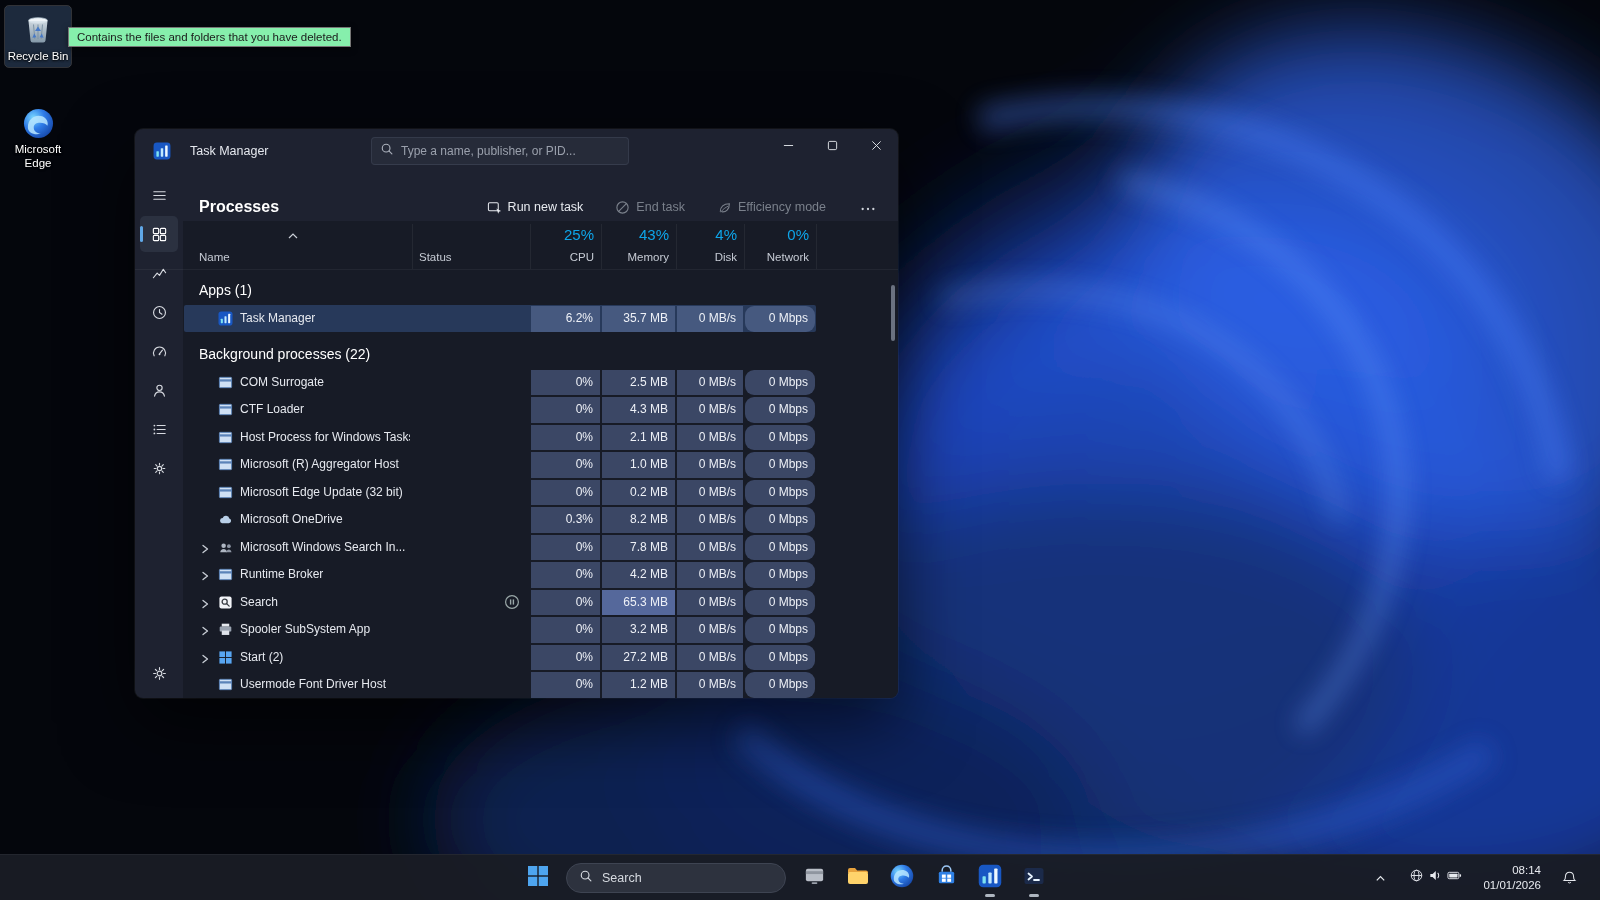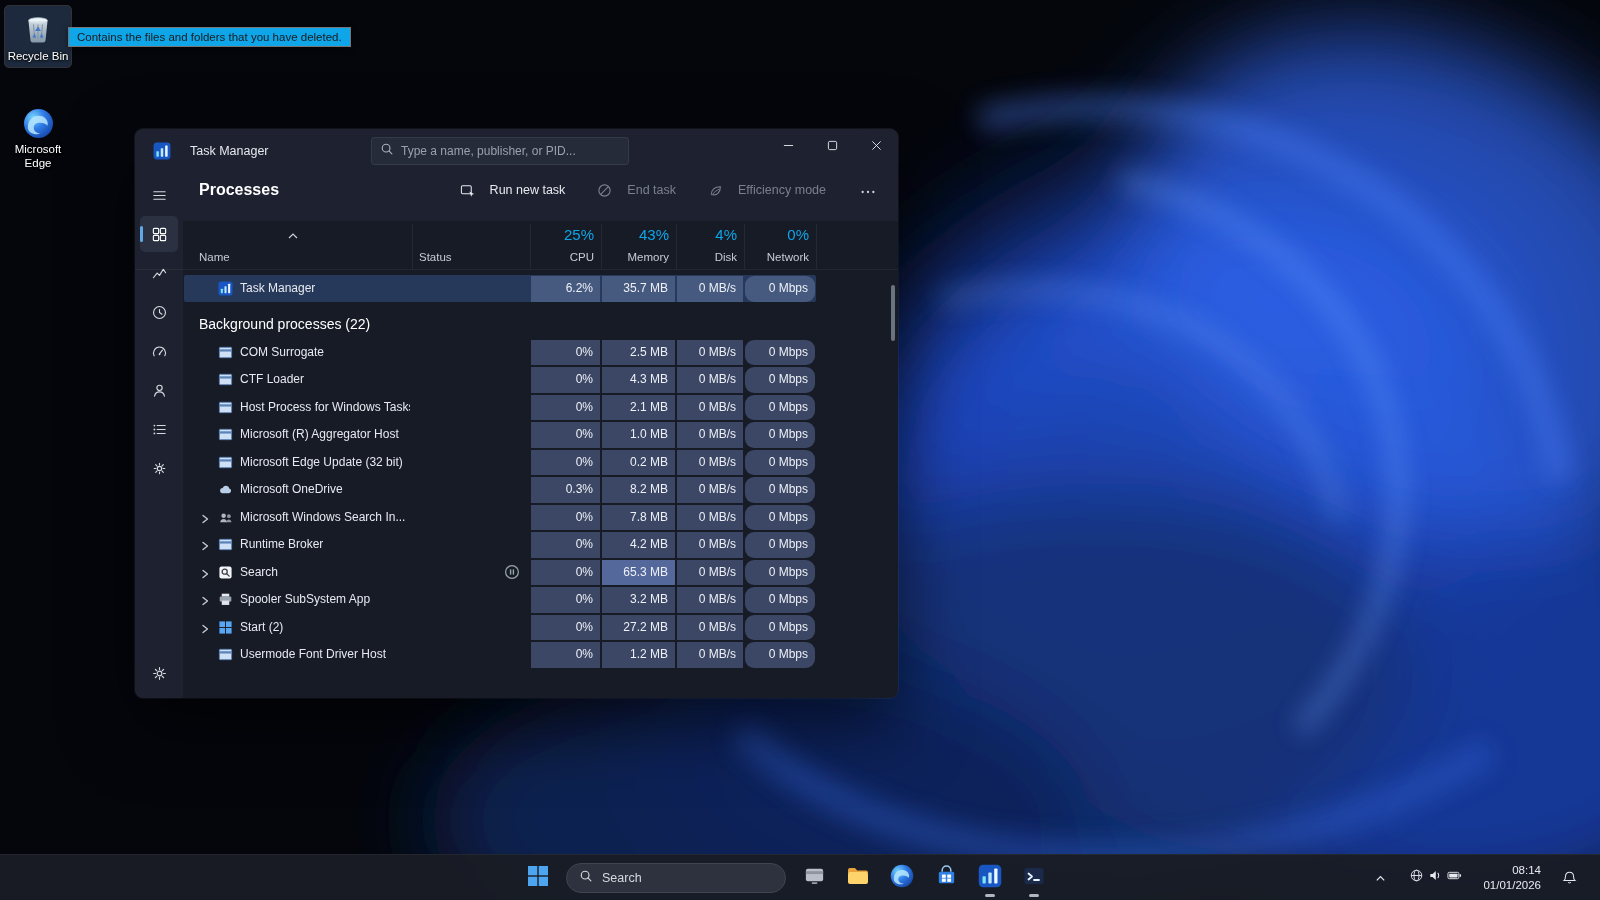--- a/index.html
+++ b/index.html
@@ -11,21 +11,21 @@
   
   .dicon { position:absolute; left:5px; width:66px; display:flex; flex-direction:column;
     align-items:center; gap:3px; padding:4px 2px; border-radius:4px; }
   .dicon.dsel { background:rgba(90,125,175,0.30); outline:1px solid rgba(255,255,255,0.18); }
   .dicon:nth-child(1){ top:6px; }
   .dicon:nth-child(2){ top:104px; }
   .dart svg { display:block; }
   .dlabel { color:#fff; font-size:11.5px; text-align:center; line-height:1.25;
     text-shadow:0 1px 2px rgba(0,0,0,.9), 0 0 3px rgba(0,0,0,.8); }
 
-  .tooltip { position:absolute; left:68px; top:27px; background:#0ea5e9; color:#1b1b1b;
+  .tooltip { position:absolute; left:68px; top:27px; background:#86efac; color:#1b1b1b;
     border:1px solid #767676; font-size:11.5px; padding:3px 8px; white-space:nowrap;
     box-shadow:0 2px 6px rgba(0,0,0,.5); z-index:40; }
 
   
   .window { position:absolute; left:135px; top:129px; width:763px; height:569px;
     background:#1e2230; border-radius:8px; overflow:hidden;
     box-shadow:0 26px 70px rgba(0,0,0,.6), 0 0 0 1px rgba(255,255,255,0.07); z-index:10; }
 
   .titlebar { position:absolute; left:0; top:0; right:0; height:44px; display:flex; align-items:center; }
   .tm-app-ico { position:absolute; left:18px; top:13px; width:18px; height:18px; }
@@ -43,24 +43,24 @@
     flex-direction:column; align-items:center; gap:3px; padding-top:4px; }
   .side-item { position:relative; width:38px; height:36px; border-radius:5px; display:flex;
     align-items:center; justify-content:center; }
   .side-item.sel { background:#2b3140; }
   .side-item .accent { position:absolute; left:0; top:10px; width:3px; height:16px;
     border-radius:2px; background:#60a8e8; }
   .side-item.bottom { margin-top:auto; margin-bottom:7px; }
   .sico svg { display:block; }
 
   
-  .toolbar { position:absolute; left:48px; right:0; top:39px; height:44px; display:flex; align-items:center; }
+  .toolbar { position:absolute; left:48px; right:0; top:56px; height:44px; display:flex; align-items:center; }
   .page-title { position:absolute; left:16px; color:#fff; font-size:16px; font-weight:700; }
   .tb-actions { position:absolute; right:14px; display:flex; align-items:center; gap:20px; }
-  .tb-btn2 { display:flex; align-items:center; gap:15px; background:transparent; border:none;
+  .tb-btn2 { display:flex; align-items:center; gap:6px; background:transparent; border:none;
     color:#e7eaef; font-size:12.5px; font-family:inherit; padding:5px 6px; border-radius:4px; }
   .tb-btn2.disabled { color:#7a808b; }
   .tb-more { color:#cfd3da; font-size:14px; letter-spacing:1px; padding:4px 8px; }
 
   
   .content-bg { position:absolute; left:48px; top:92px; right:0; bottom:0; background:#171b26; }
   .thead { position:absolute; left:0; right:0; top:93px; height:48px;
     border-bottom:1px solid rgba(255,255,255,0.05); }
   .vline { position:absolute; top:2px; bottom:0; width:1px; background:rgba(255,255,255,0.06); }
   .sortmark { position:absolute; left:152px; top:4px; }
@@ -385,20 +385,21 @@
         <span class="pct">4%</span>
         <span class="clabel">Disk</span>
       </div>
       <div class="num-col nc-net">
         <span class="pct">0%</span>
         <span class="clabel">Network</span>
       </div>
     </div>
 
     <div class="rows" id="rows">
+        <div class="group-h">Apps (1)</div>
         <div class="prow sel">
           <span class="chev"></span>
           <span class="pico">
             <svg viewBox="0 0 16 16">
               <rect x="0.5" y="0.5" width="15" height="15" rx="3" fill="#1857c3"></rect>
               <rect x="3" y="8.2" width="2.2" height="4.8" rx="0.5" fill="#7ee3f2"></rect>
               <rect x="6.9" y="5.6" width="2.2" height="7.4" rx="0.5" fill="#bfe8ff"></rect>
               <rect x="10.8" y="3" width="2.2" height="10" rx="0.5" fill="#eef8ff"></rect>
             </svg>
           </span>

